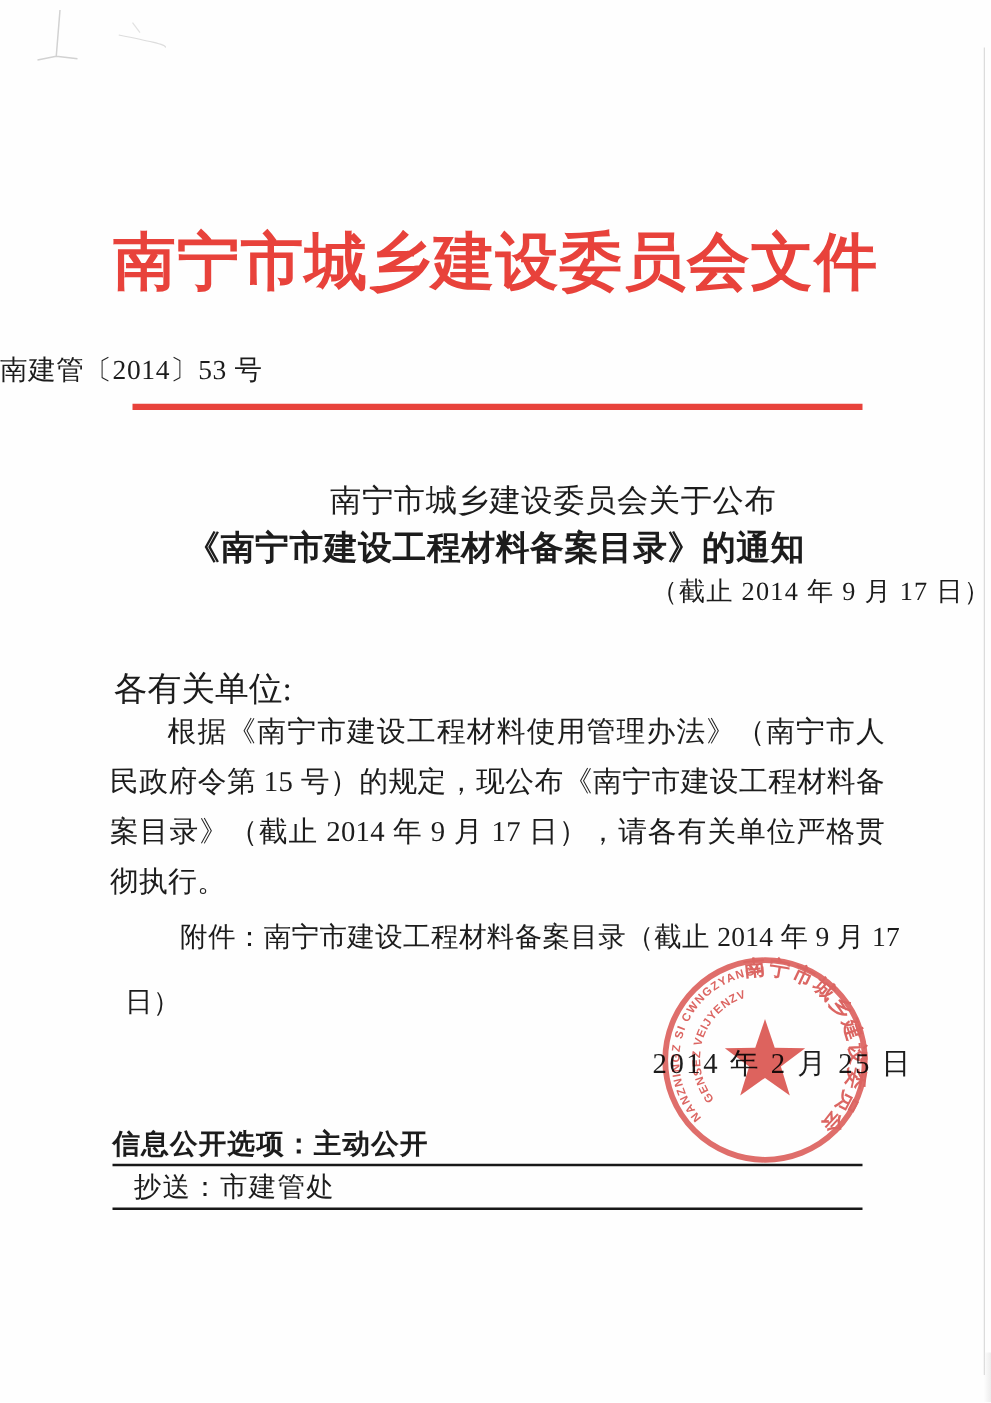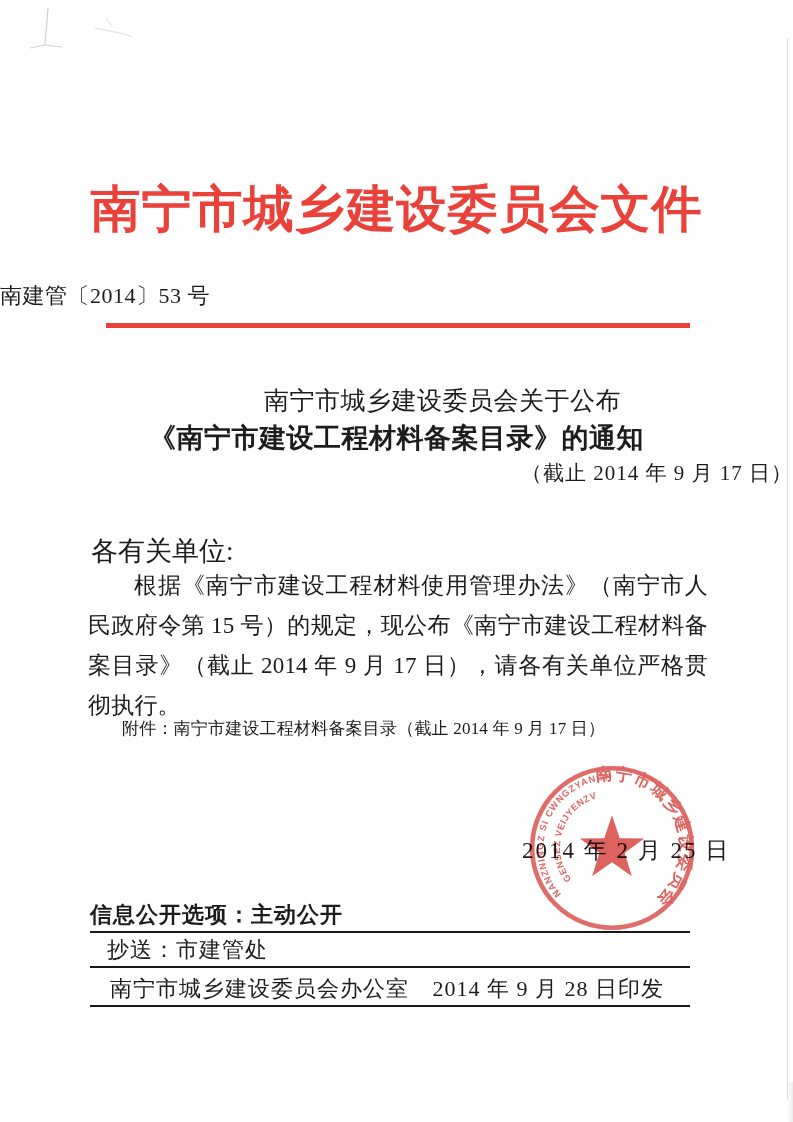--- a/index.html
+++ b/index.html
@@ -56,22 +56,22 @@
   .body-paragraph{
     position:absolute;left:88px;top:566px;width:620px;
     margin:0;
     font-size:23px;line-height:40px;
     text-align:justify;text-indent:2em;
     letter-spacing:.2px;
     font-family:Liberation Serif, serif;
   }
   .attachment-paragraph{
     position:absolute;left:88px;top:712px;width:620px;
-    margin:0;
-    font-size:17px;line-height:34px;
+    margin:12px;
+    font-size:22px;line-height:52px;
     text-align:justify;text-indent:2em;
     letter-spacing:.2px;
   }
   .sign-date{
     position:absolute;left:522px;top:835px;
     font-size:23px;letter-spacing:2px;
     z-index:3;white-space:nowrap;
   }
   .stamp{
     position:absolute;left:524px;top:760px;width:176px;height:176px;
@@ -133,20 +133,16 @@
       <textPath href="#sealArcInner" startOffset="2%">GENSEZ VEIJYENZVEI</textPath>
     </text>
   </svg>
 
   <div class="footer-row row-disclosure">
     <span class="cell">信息公开选项：主动公开</span>
   </div>
   <div class="footer-row row-cc">
     <span class="cell">抄送：市建管处</span>
   </div>
-  <div class="footer-row row-office">
-    <span class="cell">南宁市城乡建设委员会办公室</span>
-    <span class="cell">2014 年 9 月 28 日印发</span>
-  </div>
 
   <div class="right-edge"></div>
   <div class="corner-shade"></div>
 </div>
 
 </body></html>

